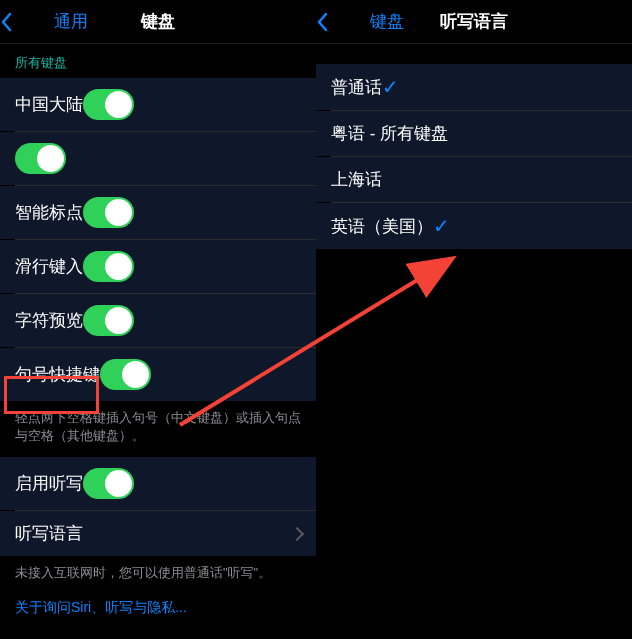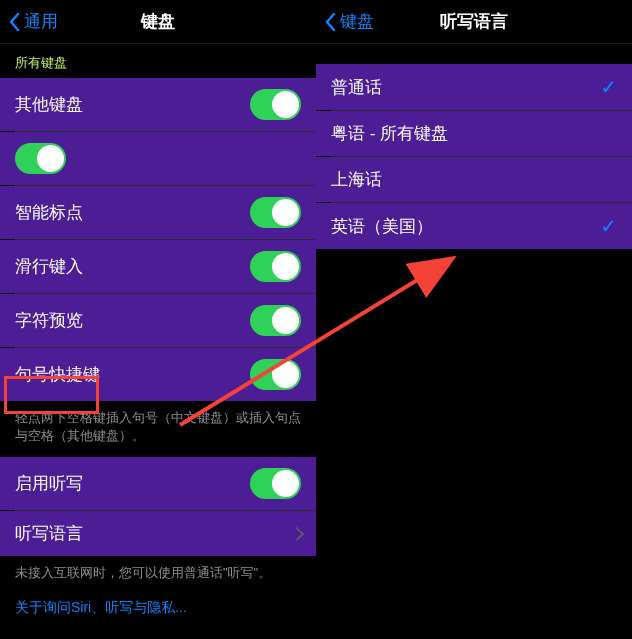--- a/index.html
+++ b/index.html
@@ -23,49 +23,49 @@
       display: flex;
       align-items: center;
       position: relative;
       border-bottom: 1px solid #1c1c1e;
     }
     .back-button {
       display: flex;
       align-items: center;
       color: #0a84ff;
       font-size: 17px;
-      padding-left: 8px;
       position: absolute;
       left: 0;
+      gap: 38px;
     }
     .back-chevron {
       width: 12px;
       height: 20px;
       display: inline-block;
       margin-right: 4px;
     }
     .nav-title {
       font-size: 17px;
       font-weight: 600;
       color: #fff;
       margin: 0 auto;
     }
     .section-header {
-      color: #bef264;
+      color: #14b8a6;
       font-size: 13px;
       padding: 10px 15px 6px;
     }
     .cell {
       display: flex;
       align-items: center;
-      justify-content: space-between;
+      justify-content: flex-start;
       padding: 11px 15px;
       font-size: 17px;
       color: #fff;
-      background: #4c1d95;
+      background: #0f172a;
       position: relative;
     }
     .cell.nav::after {
       content: "";
       position: absolute;
       right: 14px;
       width: 8px;
       height: 8px;
       border-right: 2px solid #5a5a5e;
       border-top: 2px solid #5a5a5e;
@@ -138,21 +138,21 @@
             <path d="M10 2 L3 10 L10 18" stroke="#0a84ff" stroke-width="2.5" stroke-linecap="round" stroke-linejoin="round"></path>
           </svg>
       </span>
       <span>通用</span>
     </div>
     <div class="nav-title">键盘</div>
   </div>
   <div id="left-content">
       <div class="section-header">所有键盘</div>
       <div class="cell">
-        <span>其他键盘</span>
+        <span>中国大陆</span>
         <span class="switch on"></span>
       </div>
       <div class="separator"></div>
       <div class="cell">
         <span class="switch on"></span>
       </div>
       <div class="separator"></div>
       <div class="cell">
         <span>智能标点</span>
         <span class="switch on"></span>

